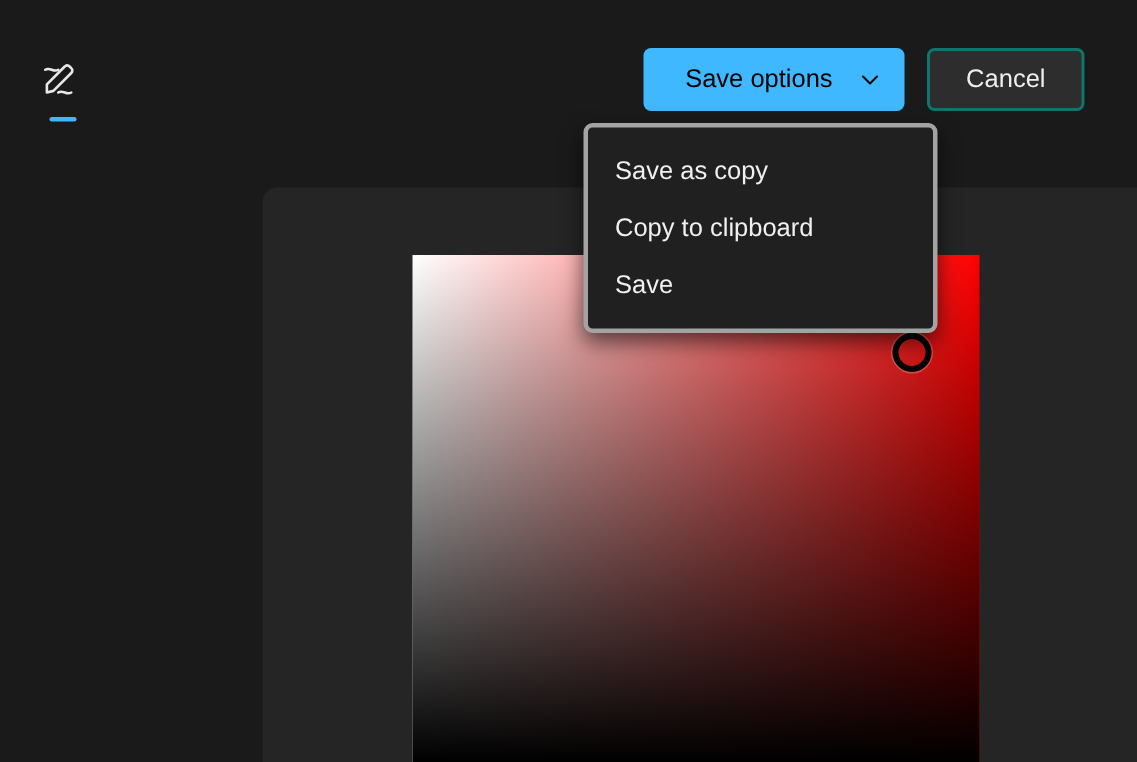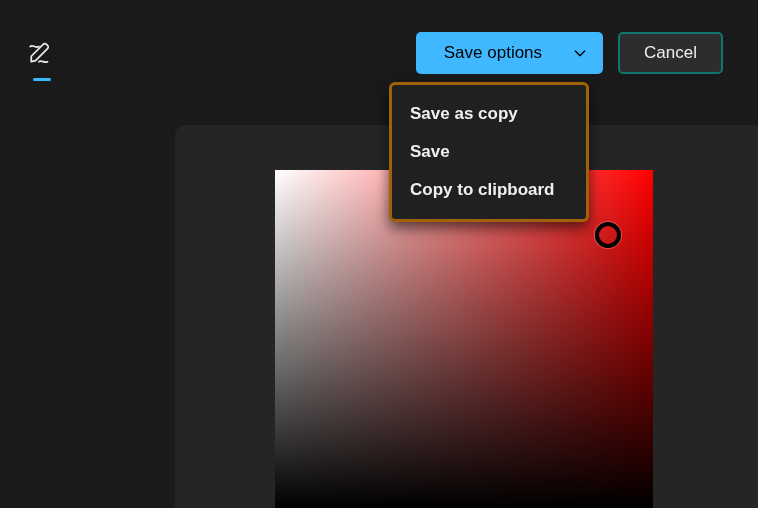--- a/index.html
+++ b/index.html
@@ -51,47 +51,46 @@
     align-items: center;
     justify-content: center;
     border-radius: 5px;
     font-size: 17px;
     user-select: none;
   }
   .save-btn {
     background: #3fb8ff;
     color: #000;
     padding: 0 14px 0 28px;
-    gap: 29px;
+    gap: 16px;
     font-weight: 400;
   }
   .save-btn .chev {
     width: 18px; height: 18px;
     display: flex; align-items: center; justify-content: center;
   }
   .cancel-btn {
     background: #2d2d2d;
     border: 2px solid #0f766e;
     color: #eee;
     padding: 0 24px;
   }
 
   
   .dropdown {
     position: absolute;
     top: 82px;
     left: 389px;
-    width: 200px;
+    width: 236px;
     background: #202020;
-    border: 3px solid #a16207;
+    border: 3px solid #a3a3a3;
     border-radius: 6px;
     padding: 10px 0;
     box-shadow: 0 6px 14px rgba(0,0,0,.6);
     z-index: 20;
-    font-weight: bold;
   }
   .dropdown .item {
     padding: 9px 18px;
     font-size: 17px;
     color: #f0f0f0;
     cursor: pointer;
   }
 
   
   .panel {
@@ -156,18 +155,18 @@
   <div class="color-field">
     <div class="picker-ring"></div>
   </div>
 </div>
 
 <div class="dropdown">
   <div class="item">
     <span>Save as copy</span>
   </div>
   <div class="item">
-    <span>Save</span>
+    <span>Copy to clipboard</span>
   </div>
   <div class="item">
-    <span>Copy to clipboard</span>
+    <span>Save</span>
   </div>
 </div>
 
 </body></html>

